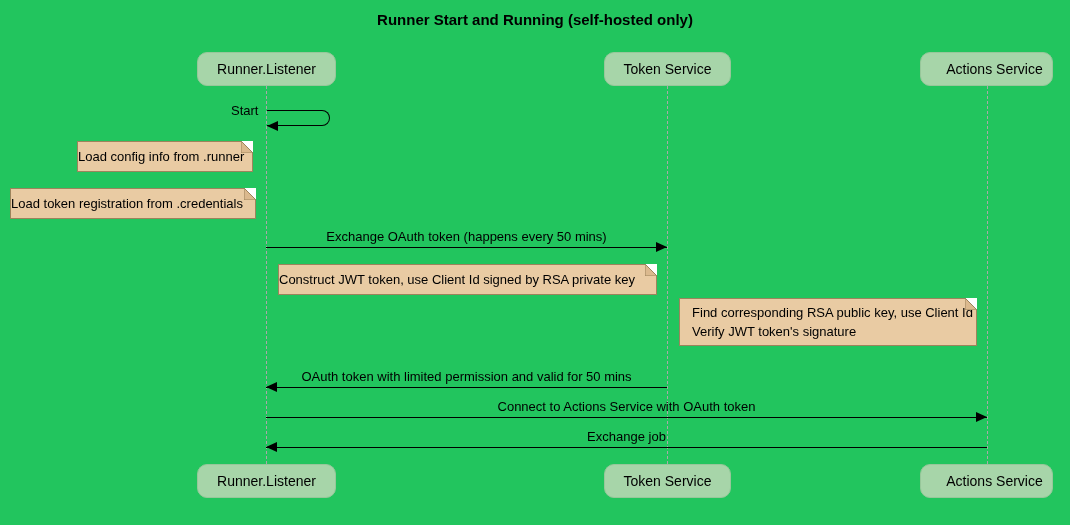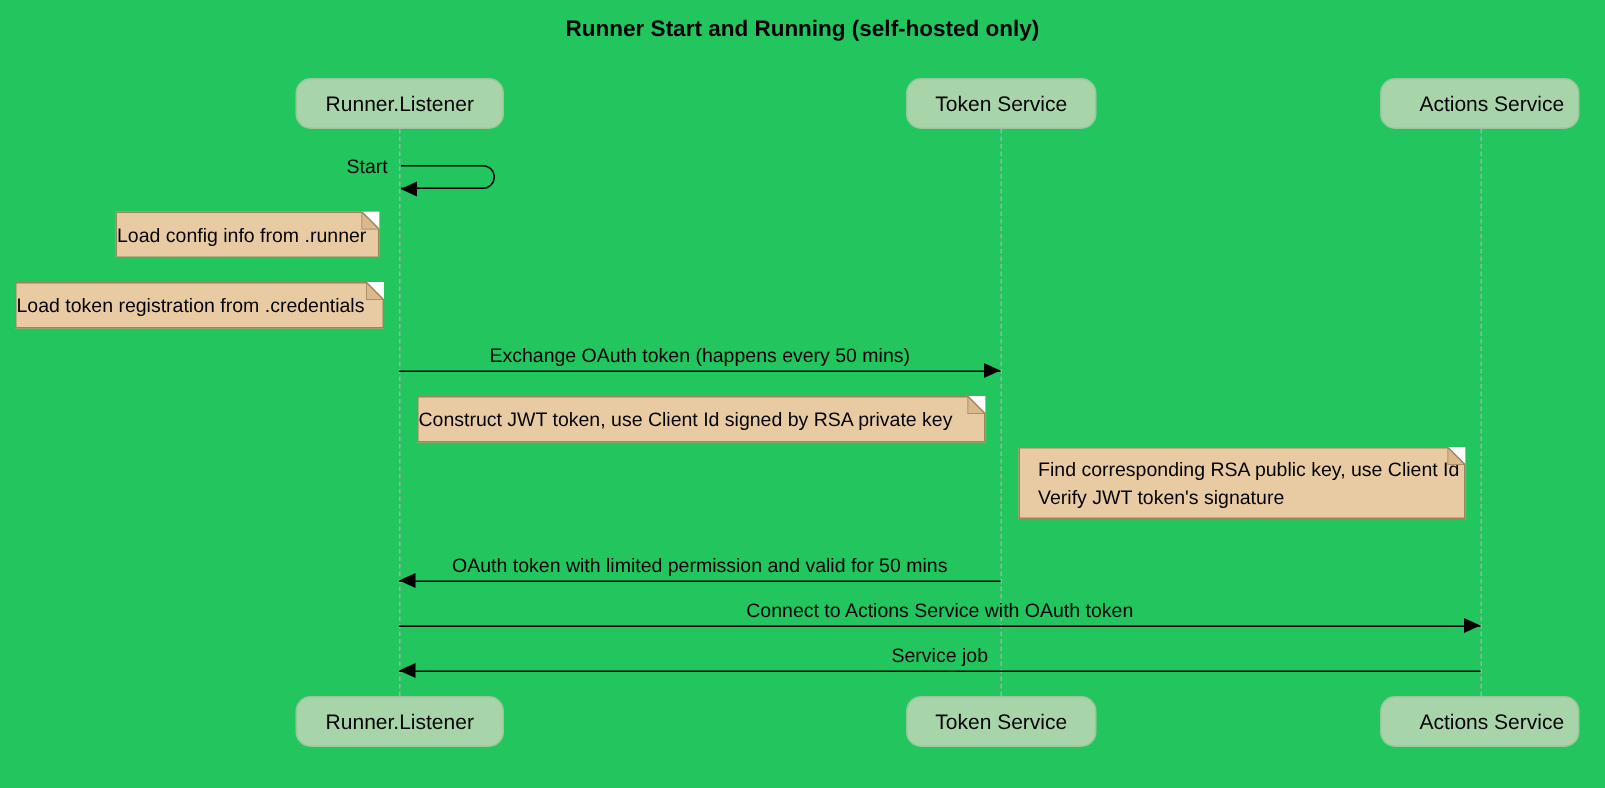--- a/index.html
+++ b/index.html
@@ -190,18 +190,18 @@
     <div class="head head-left"></div>
   </div>
 
   <div class="msg msg-3">
     <div class="mlabel">Connect to Actions Service with OAuth token</div>
     <div class="mline"></div>
     <div class="head head-right"></div>
   </div>
 
   <div class="msg msg-4">
-    <div class="mlabel">Service job</div>
+    <div class="mlabel">Exchange job</div>
     <div class="mline"></div>
     <div class="head head-left"></div>
   </div>
 
 </div>
 
 </body></html>

